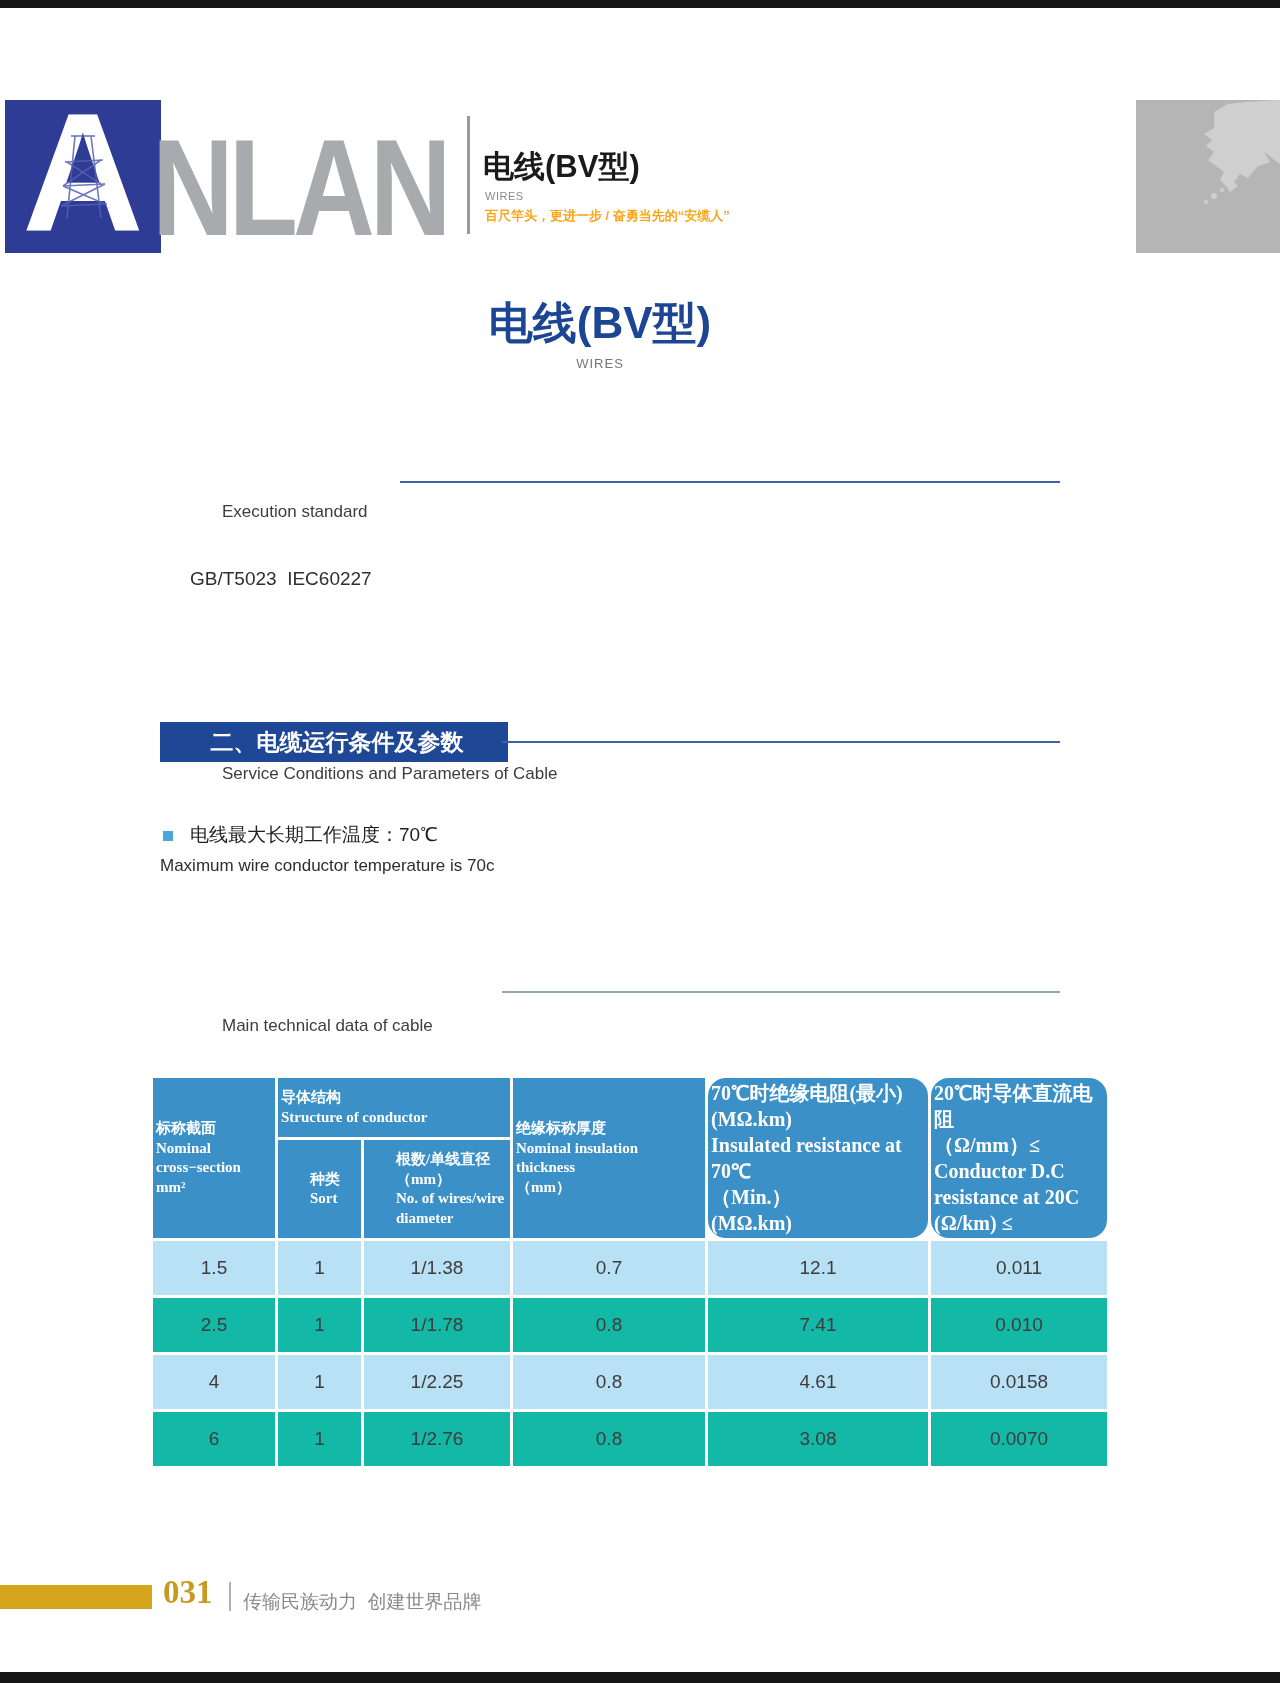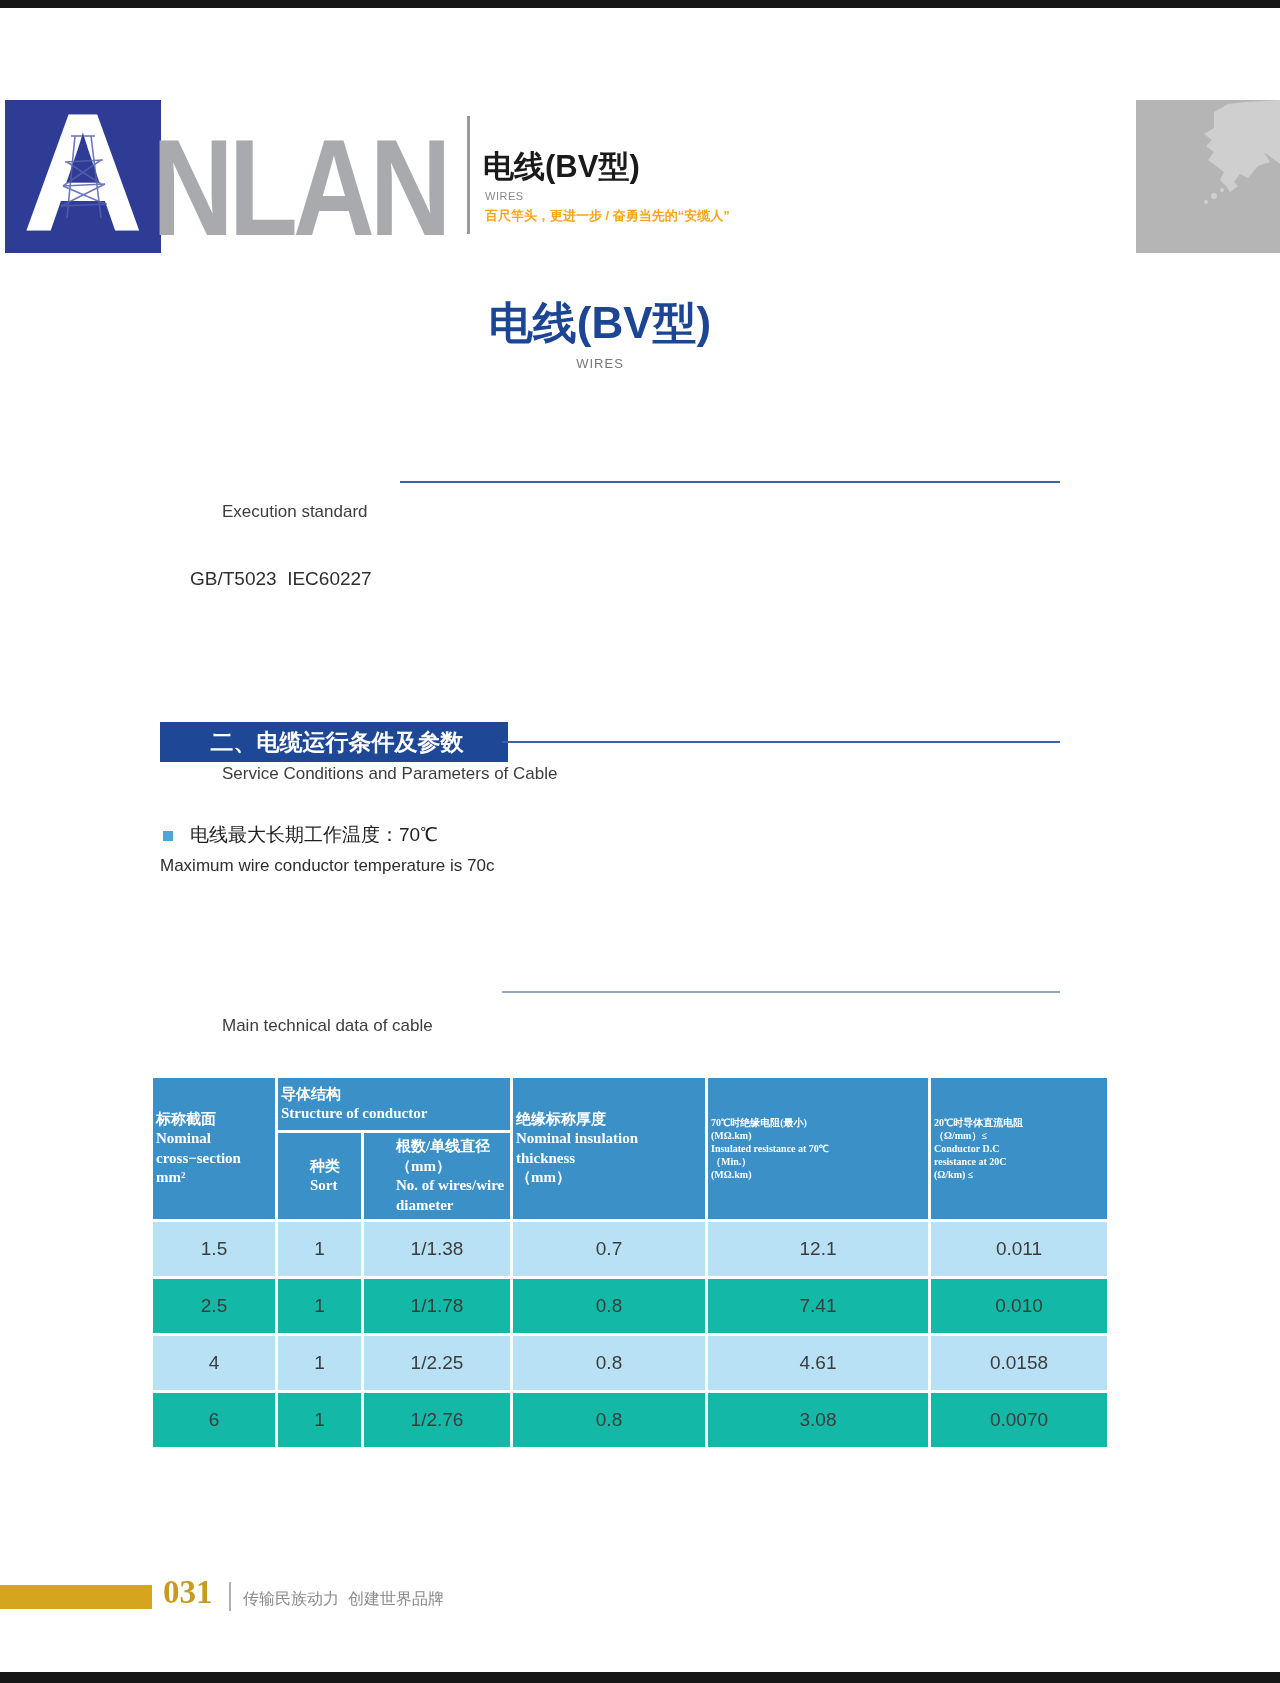--- a/index.html
+++ b/index.html
@@ -48,33 +48,33 @@
   .bullet-sq{left:163px;top:831px;width:10px;height:10px;background:#4DA6D6;}
   .s2-bullet-cn{left:190px;top:822px;font-size:19px;color:#1f1f1f;}
   .s2-bullet-en{left:160px;top:856px;font-size:17px;color:#2e2e2e;}
 
   
   .spec-table{position:absolute;left:150px;top:1075px;width:960px;border-collapse:separate;
               border-spacing:3px;table-layout:fixed;}
   .spec-table th{background:#3A90C7;color:#fff;font-family:"Liberation Serif",serif;font-weight:bold;
                  font-size:15px;line-height:1.3;text-align:left;vertical-align:middle;
                  white-space:pre-line;padding:2px 3px;}
-  .spec-table .th-small{font-size:10px;}
+  .spec-table .th-small{font-size:20px;border-radius:18px;}
   .spec-table tr.hrow1 th{height:48px;}
   .spec-table tr.hrow2 th{height:82px;padding-left:32px;}
   .spec-table td{font-size:19px;color:#3c3c3c;text-align:center;vertical-align:middle;height:52px;}
   .spec-table .rb td{background:#B9E1F5;}
   .spec-table .rg td{background:#14b8a6;margin-top:12px;}
 
   
   .foot-gold{left:0;top:1585px;width:152px;height:24px;background:#D5A51D;}
   .foot-pageno{left:163px;top:1574px;font-family:"Liberation Serif",serif;font-size:33px;
                font-weight:bold;color:#C79A22;}
   .foot-divider{left:229px;top:1582px;width:2px;height:29px;background:#b0b0b0;}
-  .foot-slogan{left:243px;top:1589px;font-size:16px;color:#8a8a8a;}
+  .foot-slogan{left:243px;top:1589px;font-size:19px;color:#8a8a8a;}
 </style>
 </head>
 <body>
 
 <div class="page">
 
   <div class="abs bar-top"></div>
 
   <div class="abs logo-box">
     <div class="logo-a">A</div>

